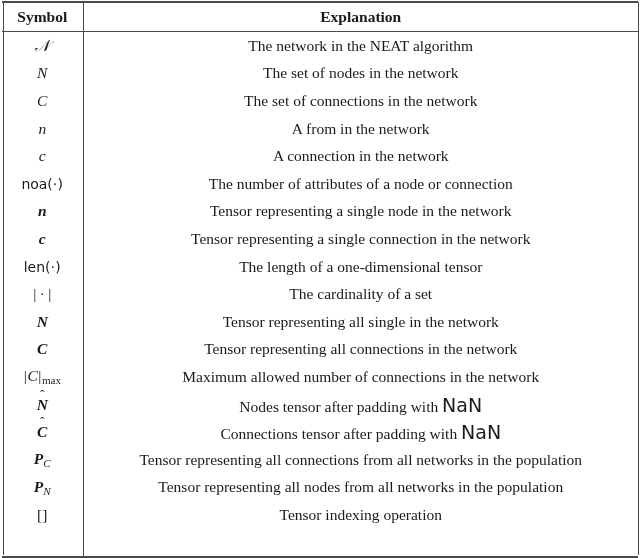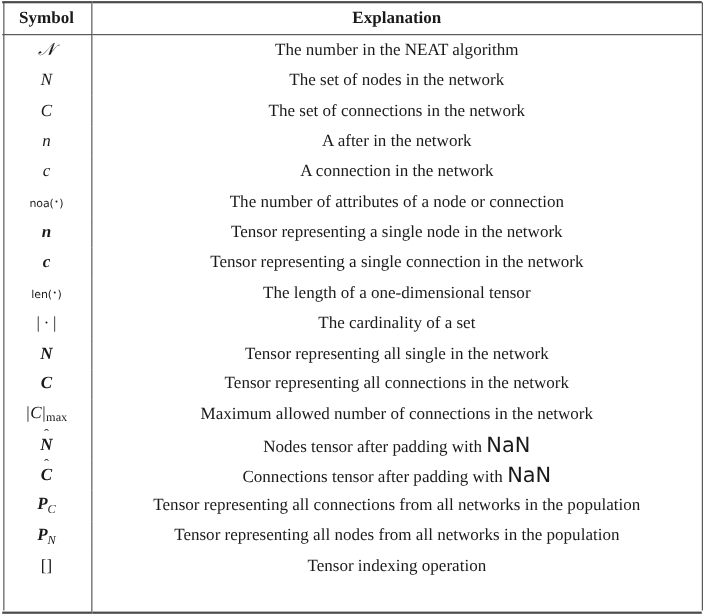--- a/index.html
+++ b/index.html
@@ -77,21 +77,21 @@
     background: #4a4a4a;
   }
   .v-left  { left: 1px; }
   .v-right { left: 636px; }
 
   
   .mi       { font-style: italic; }
   .mbi      { font-style: italic; font-weight: bold; }
   .mcal     { font-style: italic; font-family: "Liberation Serif", serif; letter-spacing: 0.2px; }
   .mroman   { font-style: normal; }
-  .mtt      { font-family: "DejaVu Sans", "Liberation Sans", sans-serif; font-size: 10px; letter-spacing: -0.1px; text-align: center; }
+  .mtt      { font-family: "DejaVu Sans", "Liberation Sans", sans-serif; font-size: 14px; letter-spacing: -0.1px; text-align: center; }
   .sub      { font-size: 0.72em; vertical-align: -0.28em; }
   .sub-rm   { font-size: 0.72em; vertical-align: -0.28em; font-style: normal; font-weight: normal; }
   .bar      { font-style: normal; padding: 0 0.5px; }
   .hatwrap  { position: relative; display: inline-block; }
   .hatwrap > .hatmark {
     position: absolute;
     left: 0; right: 0;
     top: -0.60em;
     text-align: center;
     font-style: normal;
@@ -120,36 +120,36 @@
     <thead>
       <tr>
         <th class="sym-head">Symbol</th>
         <th>Explanation</th>
       </tr>
     </thead>
     <tbody>
 
       <tr>
         <td class="sym-cell"><span class="mcal" style="font-size:16px;">𝒩</span></td>
-        <td><span class="exp-text">The number in the NEAT algorithm</span></td>
+        <td><span class="exp-text">The network in the NEAT algorithm</span></td>
       </tr>
 
       <tr>
         <td class="sym-cell"><span class="mi">N</span></td>
         <td><span class="exp-text">The set of nodes in the network</span></td>
       </tr>
 
       <tr>
         <td class="sym-cell"><span class="mi">C</span></td>
         <td><span class="exp-text">The set of connections in the network</span></td>
       </tr>
 
       <tr>
         <td class="sym-cell"><span class="mi">n</span></td>
-        <td><span class="exp-text">A after in the network</span></td>
+        <td><span class="exp-text">A from in the network</span></td>
       </tr>
 
       <tr>
         <td class="sym-cell"><span class="mi">c</span></td>
         <td><span class="exp-text">A connection in the network</span></td>
       </tr>
 
       <tr>
         <td class="sym-cell"><span class="mtt">noa(</span><span class="mroman" style="font-size:15px;">·</span><span class="mtt">)</span></td>
         <td><span class="exp-text">The number of attributes of a node or connection</span></td>

